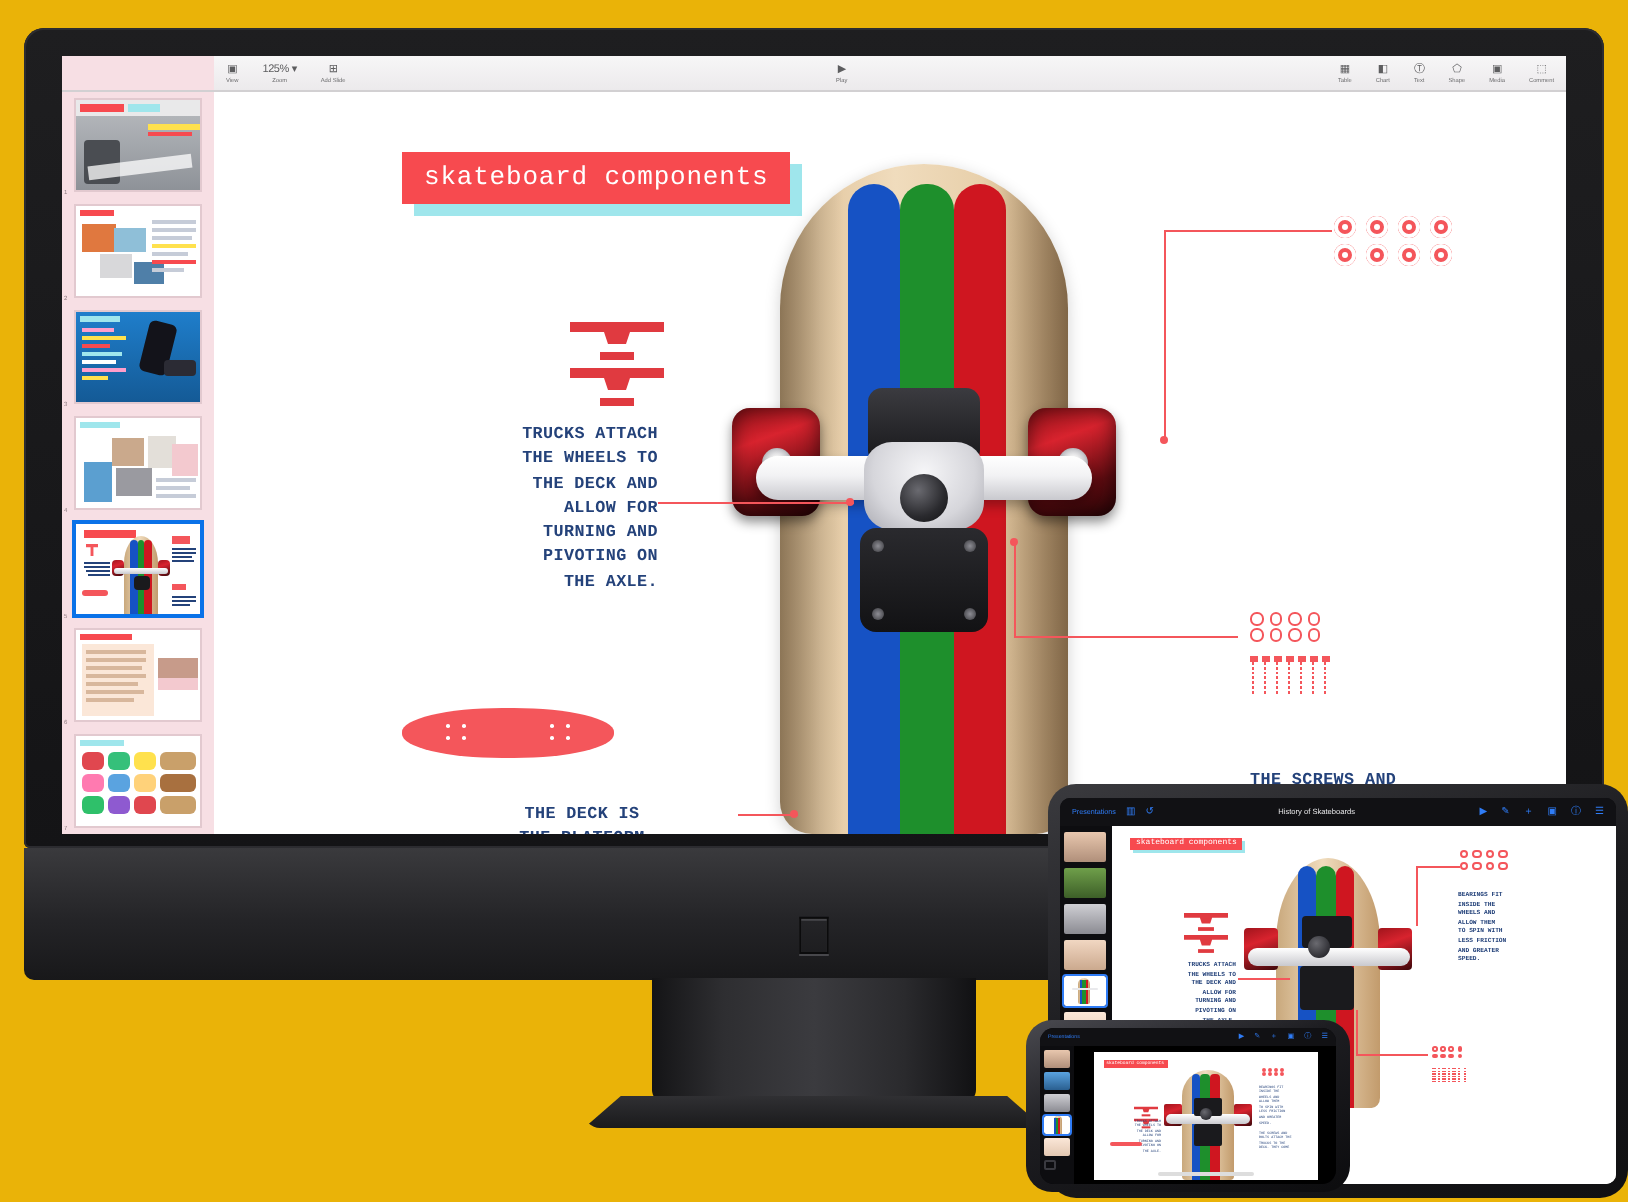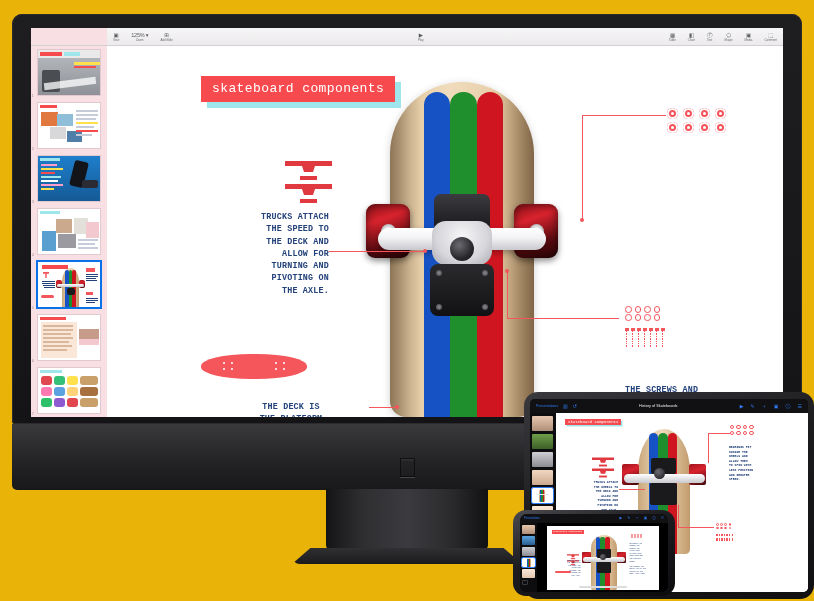--- a/index.html
+++ b/index.html
@@ -556,21 +556,21 @@
               <rect x="15" y="16" width="17" height="4" fill="#e03a40"></rect>
             </svg>
           </div>
           <div class="truck-icon" style="left:178px;top:137px;">
             <svg viewBox="0 0 47 21" width="47" height="21" aria-hidden="true">
               <path d="M0 1h47v5H30l-2 6h-9l-2-6H0z" fill="#e03a40"></path>
               <rect x="15" y="16" width="17" height="4" fill="#e03a40"></rect>
             </svg>
           </div>
           <div class="body-txt" id="txt-trucks" style="white-space:pre-line;">TRUCKS ATTACH
-THE SPEED TO
+THE WHEELS TO
 THE DECK AND
 ALLOW FOR
 TURNING AND
 PIVOTING ON
 THE AXLE.</div>
           <div class="lead" style="left:222px;top:205px;width:98px;"></div>
           <div class="dot" style="left:316px;top:203px;"></div>
 
           <div class="bearing-grid" style="left:560px;top:62px;">
             <div class="bearing"></div>

